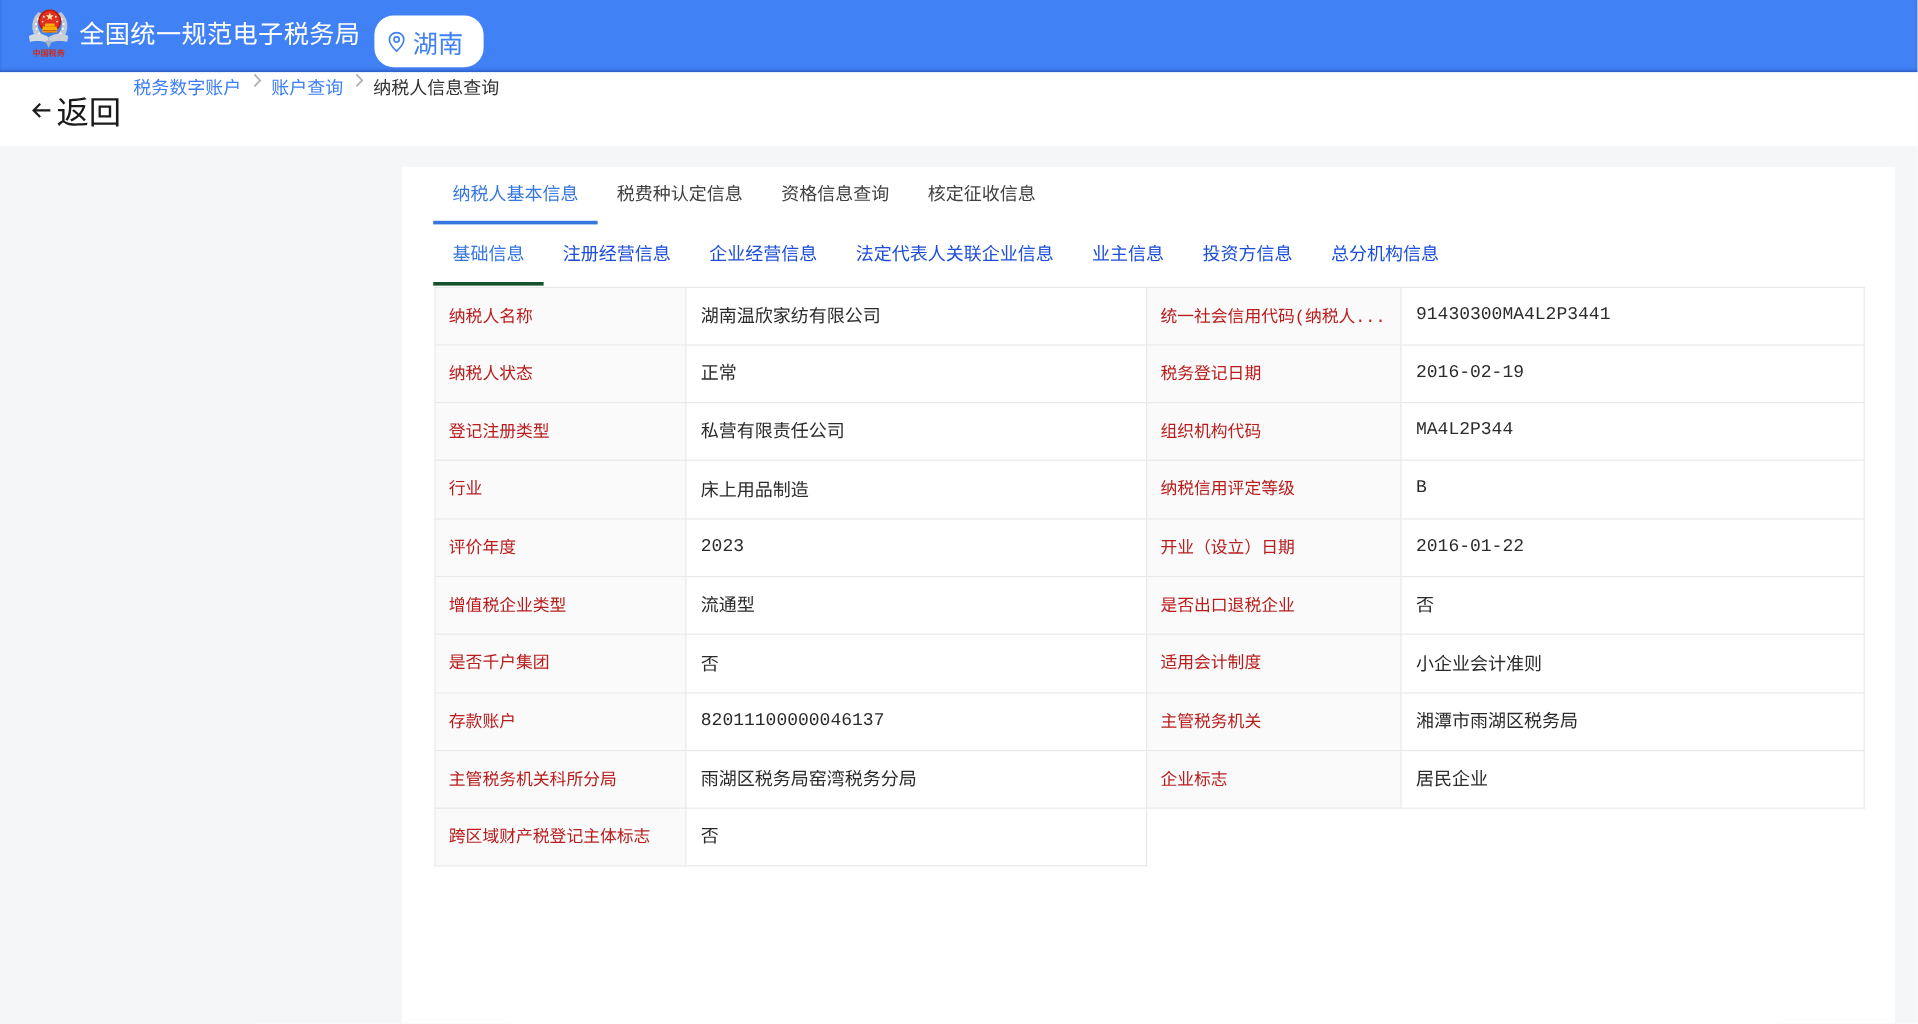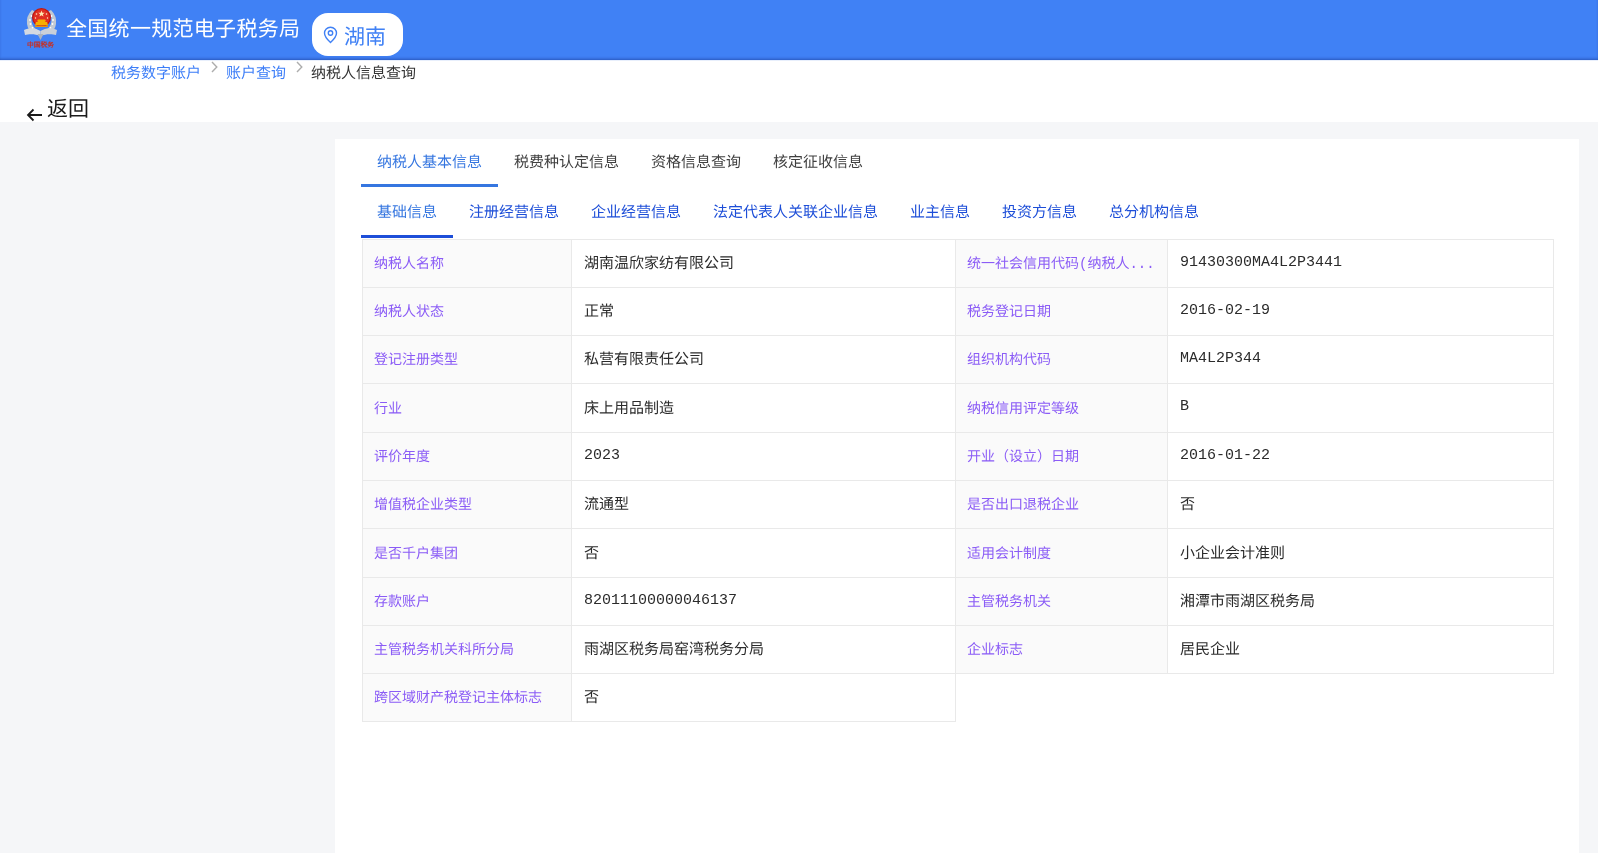--- a/index.html
+++ b/index.html
@@ -5,37 +5,37 @@
 *{margin:0;padding:0;box-sizing:border-box;}
 html,body{width:1598px;height:853px;overflow:hidden;}
 body{background:#f5f6f8;font-family:"Liberation Sans",sans-serif;position:relative;}
 .hdr{position:absolute;left:0;top:0;width:1598px;height:60px;background:#4081f5;box-shadow:inset 0 -2px 3px -1px rgba(10,30,110,.45);}
 .logo{position:absolute;left:24px;top:5px;}
 .hdr-title{position:absolute;left:66px;top:12px;color:#fff;font-size:21px;letter-spacing:0.3px;font-weight:400;}
 .badge{position:absolute;left:312px;top:13px;height:43px;border-radius:16px;background:#fff;display:flex;align-items:center;padding:0 17px 0 11px;}
 .badge svg{margin-right:6px;}
 .badge span{color:#4081f5;font-size:21px;}
 .crumbrow{position:absolute;left:0;top:60px;width:1598px;height:62px;background:#fff;border-top:1px solid #e8effc;}
-.back{position:absolute;left:26px;top:0;height:61px;display:flex;align-items:flex-end;color:#1a1a1a;font-size:21px;}
+.back{position:absolute;left:26px;top:0;height:61px;display:flex;align-items:center;color:#1a1a1a;font-size:27px;}
 .back svg{margin-right:4px;}
 .crumbs{position:absolute;left:111px;top:0;height:61px;display:flex;align-items:flex-start;font-size:15px;}
 .crumbs .lk{color:#3d7ef8;}
 .crumbs .sep{display:inline-block;margin:0 8px 0 10px;}
 .crumbs .cur{color:#333;}
 .card{position:absolute;left:335px;top:139px;width:1244px;height:714px;background:#fff;font-family:Liberation Mono, monospace;}
 .tabs1{height:48px;padding-left:26px;white-space:nowrap;}
 .tabs1 .ti{display:inline-block;height:48px;line-height:50px;padding:0 16px;font-size:15px;color:#404040;}
 .tabs1 .ti.on{color:#3576e0;border-bottom:3px solid #3576e0;}
 .tabs2{height:51px;padding-left:26px;white-space:nowrap;}
 .tabs2 .ti{display:inline-block;height:51px;line-height:54px;padding:0 16px;font-size:15px;color:#1d4ed8;}
-.tabs2 .ti.on{color:#3576e0;border-bottom:3px solid #1d4ed8;}
+.tabs2 .ti.on{color:#3576e0;border-bottom:3px solid #14532d;}
 table{border-collapse:collapse;margin:1px 0 0 27px;table-layout:fixed;width:1191px;}
 td{border:1px solid #e9e9e9;height:48px;font-size:14px;padding-bottom:3px;}
 tr:nth-child(4) td,tr:nth-child(7) td{height:49px;}
-td.l{background:#fafafa;color:#8b5cf6;padding-left:11px;}
+td.l{background:#fafafa;color:#b91c1c;padding-left:11px;}
 td.v{background:#fff;color:#2b2b2b;padding-left:12px;font-size:15px;}
 td.e{border:none;background:#fff;}
 </style>
 </head>
 <body>
 <div class="hdr">
   <svg class="logo" width="33" height="44" viewBox="0 0 66 88">
     <path d="M16 10 Q4 22 6 38 Q8 52 20 58 L26 50 Q16 44 15 32 Q14 20 22 13 Z" fill="#c0c9d3"></path>
     <path d="M54 10 Q66 22 64 38 Q62 52 50 58 L44 50 Q54 44 55 32 Q56 20 48 13 Z" fill="#c0c9d3"></path>
     <circle cx="15" cy="22" r="1.8" fill="#fff"></circle>

